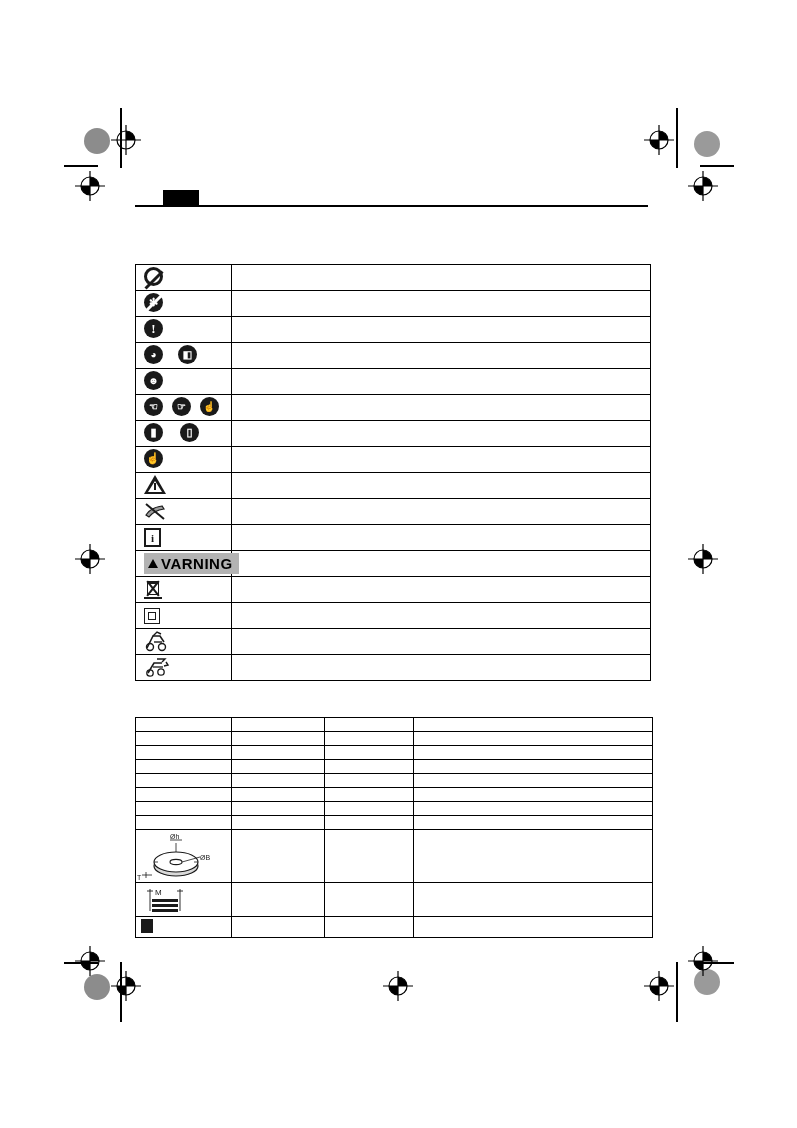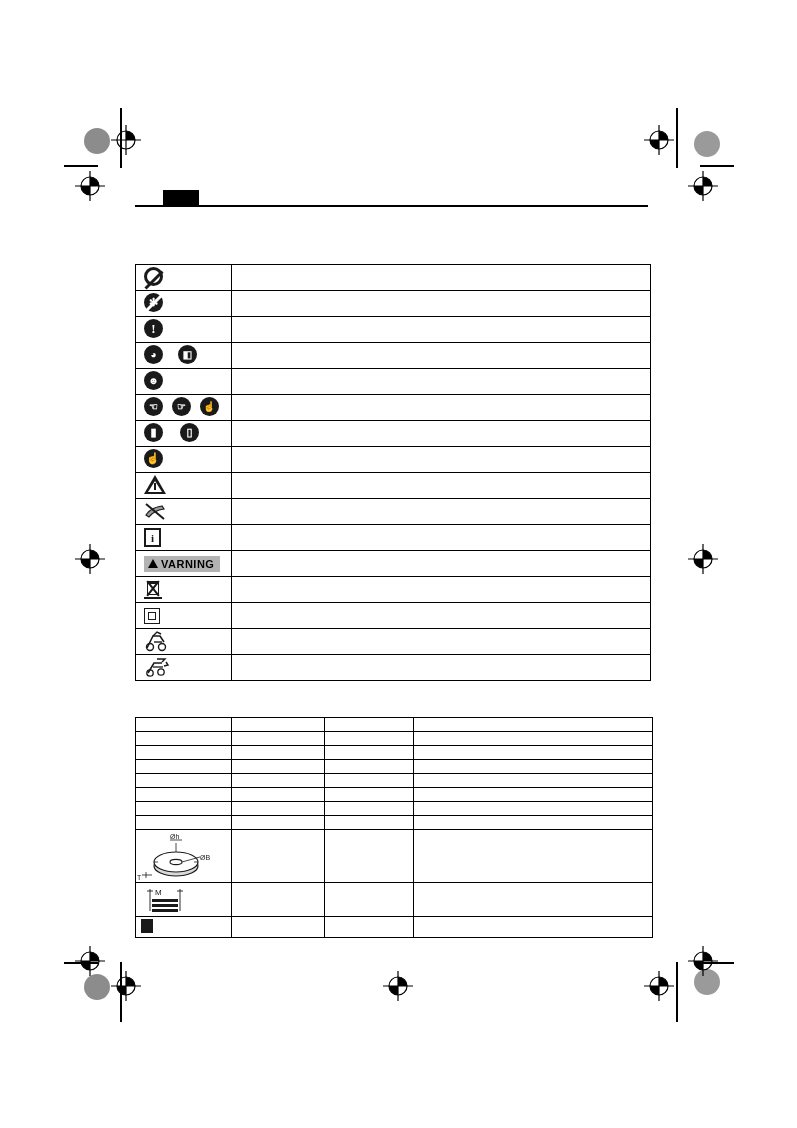--- a/index.html
+++ b/index.html
@@ -191,21 +191,21 @@
   }
   .ce-mark {
     font-family: "Liberation Serif", serif;
     font-size: 20px;
     letter-spacing: 1px;
     color: #1a1a1a;
   }
   .warning-badge {
     background: #b3b3b3;
     color: #000;
-    font-size: 11px;
+    font-size: 15px;
     font-weight: bold;
     padding: 2px 6px 2px 4px;
     display: inline-flex;
     align-items: center;
     gap: 3px;
     letter-spacing: 0.5px;
   }
   .warning-badge .tri-small {
     width: 0; height: 0;
     border-left: 5px solid transparent;

